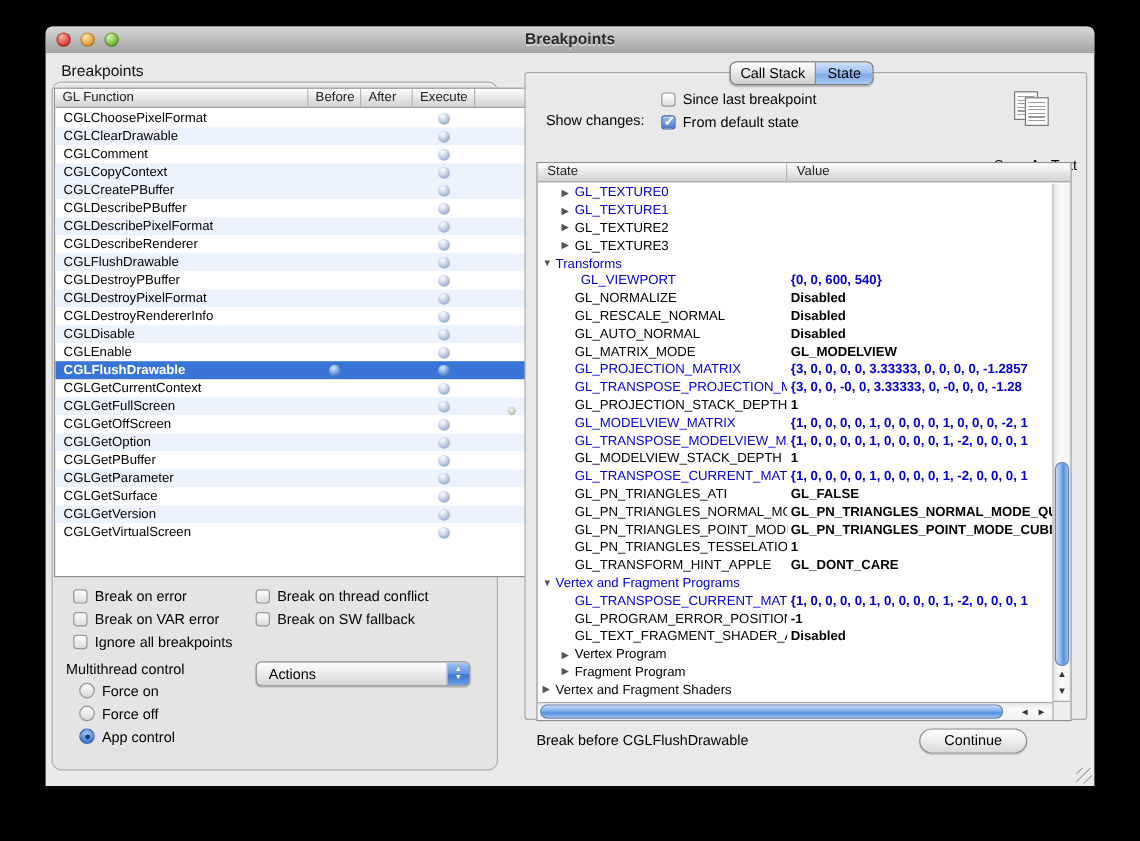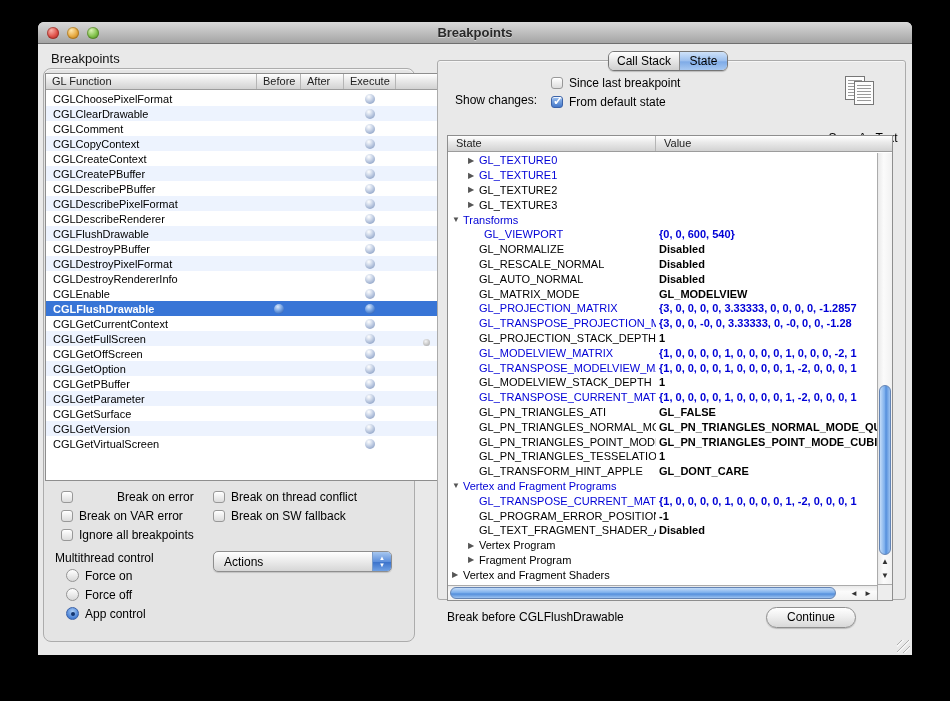--- a/index.html
+++ b/index.html
@@ -182,28 +182,20 @@
             </span>
           </div>
           <div class="frow alt">
             <span class="fname">CGLCopyContext</span>
             <span class="ocell c-before"></span>
             <span class="ocell c-after"></span>
             <span class="ocell c-exec">
               <span class="orb"></span>
             </span>
           </div>
-          <div class="frow">
-            <span class="fname">CGLCreateContext</span>
-            <span class="ocell c-before"></span>
-            <span class="ocell c-after"></span>
-            <span class="ocell c-exec">
-              <span class="orb"></span>
-            </span>
-          </div>
           <div class="frow alt">
             <span class="fname">CGLCreatePBuffer</span>
             <span class="ocell c-before"></span>
             <span class="ocell c-after"></span>
             <span class="ocell c-exec">
               <span class="orb"></span>
             </span>
           </div>
           <div class="frow">
             <span class="fname">CGLDescribePBuffer</span>
@@ -248,20 +240,28 @@
           <div class="frow alt">
             <span class="fname">CGLDestroyPixelFormat</span>
             <span class="ocell c-before"></span>
             <span class="ocell c-after"></span>
             <span class="ocell c-exec">
               <span class="orb"></span>
             </span>
           </div>
           <div class="frow">
             <span class="fname">CGLDestroyRendererInfo</span>
+            <span class="ocell c-before"></span>
+            <span class="ocell c-after"></span>
+            <span class="ocell c-exec">
+              <span class="orb"></span>
+            </span>
+          </div>
+          <div class="frow alt">
+            <span class="fname">CGLDisable</span>
             <span class="ocell c-before"></span>
             <span class="ocell c-after"></span>
             <span class="ocell c-exec">
               <span class="orb"></span>
             </span>
           </div>
           <div class="frow">
             <span class="fname">CGLEnable</span>
             <span class="ocell c-before"></span>
             <span class="ocell c-after"></span>
@@ -353,21 +353,21 @@
           </div>
         </div>
       <div class="sb-v" id="fn-scroll">
         <div class="thumb-v" style="top:3px; height:32px;"></div>
         <div class="sb-arrow" style="bottom:32px; left:0;">▲</div>
         <div class="sb-arrow" style="bottom:18px; left:0;">▼</div>
       </div>
     </div>
 
     <div class="cb" style="left:23px; top:469px;"></div>
-    <div class="wlabel" style="left:41px; top:468px;margin-left:38px;">Break on error</div>
+    <div class="wlabel" style="left:41px; top:468px;">Break on error</div>
     <div class="cb" style="left:23px; top:488px;"></div>
     <div class="wlabel" style="left:41px; top:487px;">Break on VAR error</div>
     <div class="cb" style="left:23px; top:507px;"></div>
     <div class="wlabel" style="left:41px; top:506px;">Ignore all breakpoints</div>
 
     <div class="cb" style="left:175px; top:469px;"></div>
     <div class="wlabel" style="left:193px; top:468px;">Break on thread conflict</div>
     <div class="cb" style="left:175px; top:488px;"></div>
     <div class="wlabel" style="left:193px; top:487px;">Break on SW fallback</div>
 

